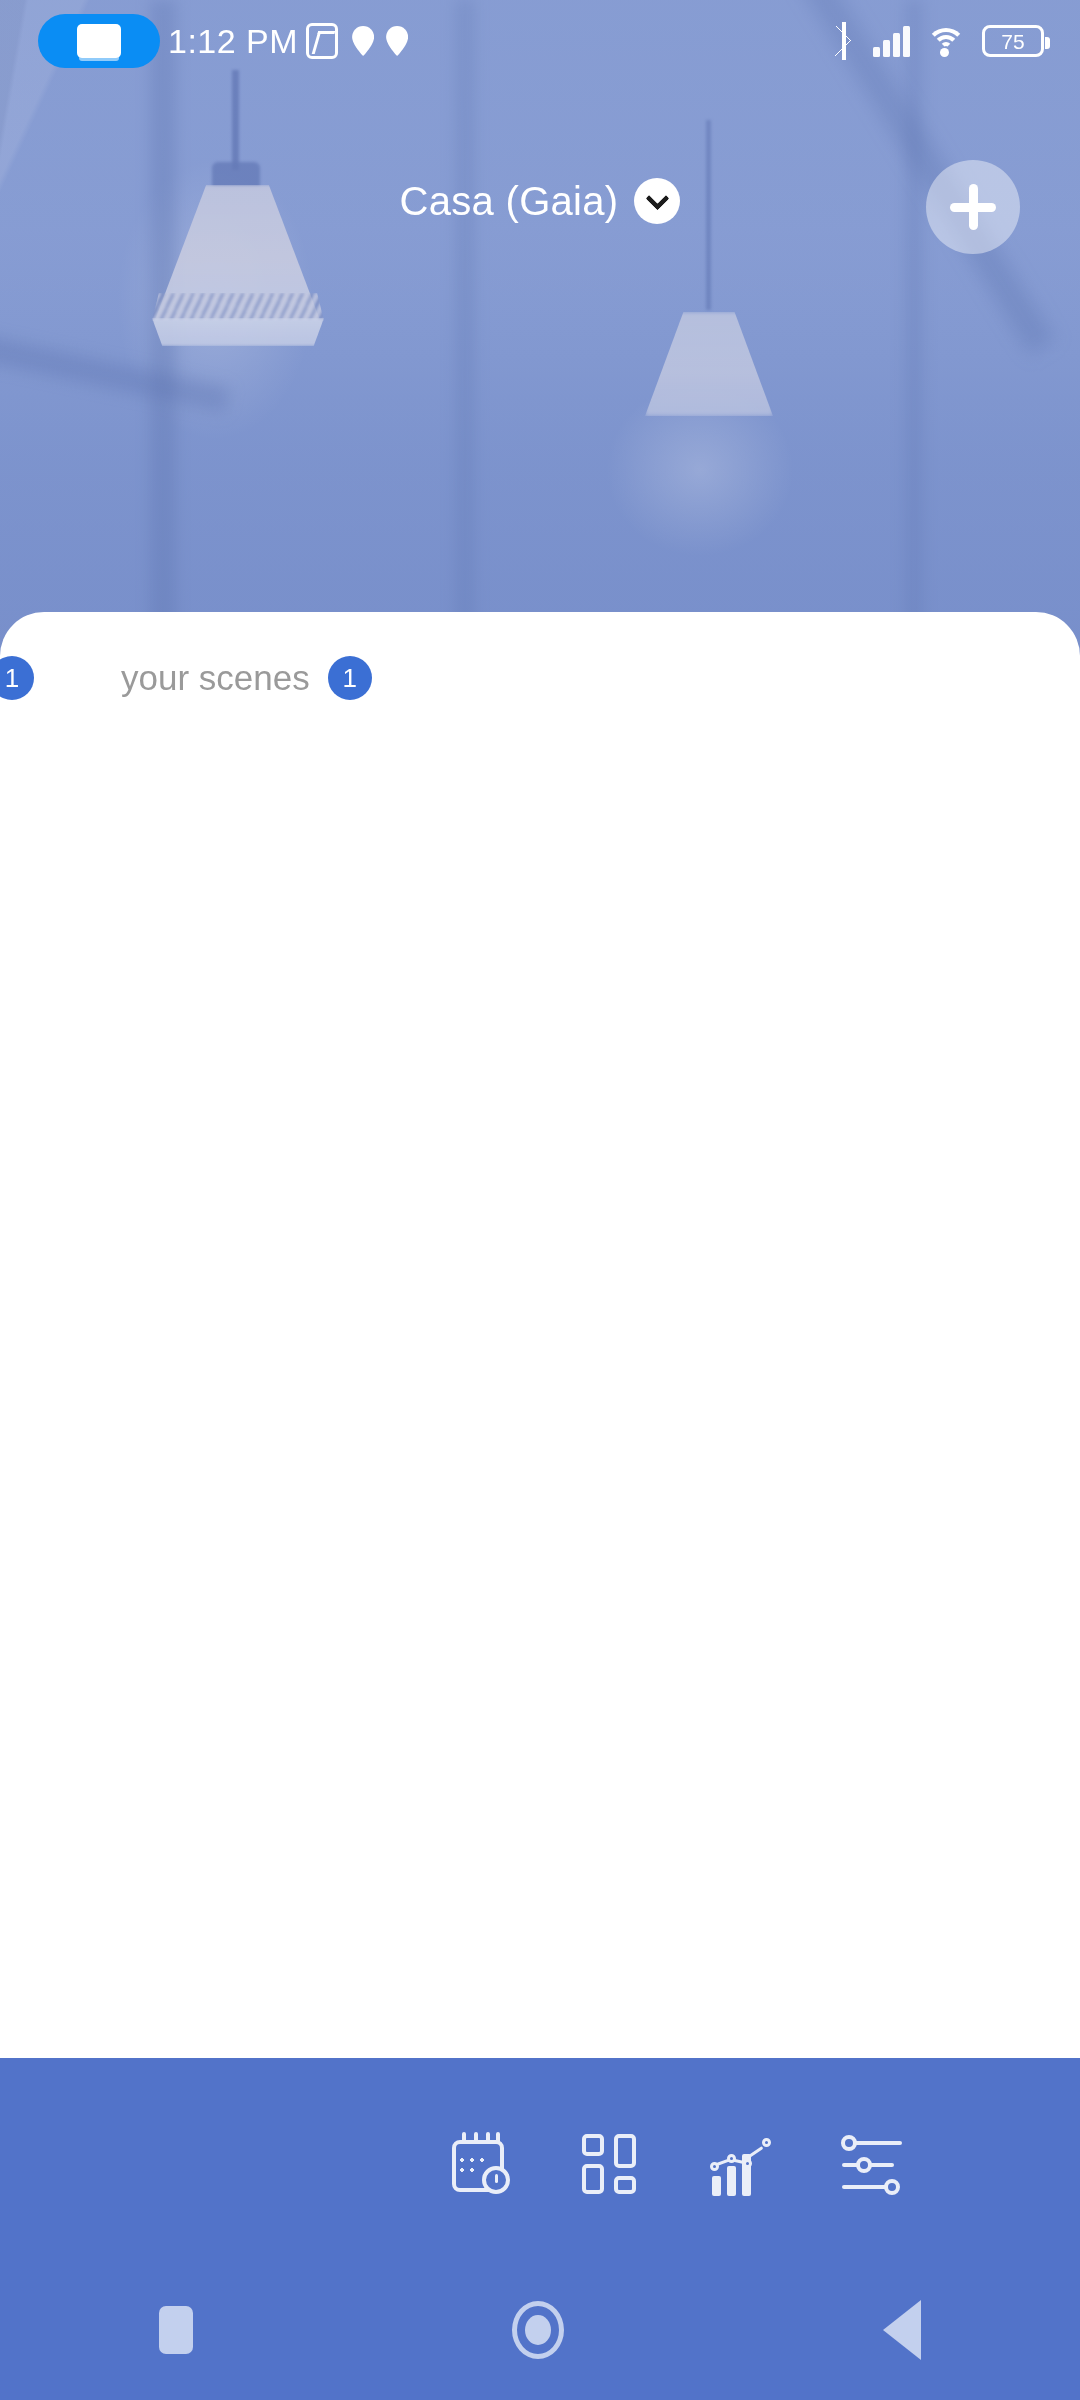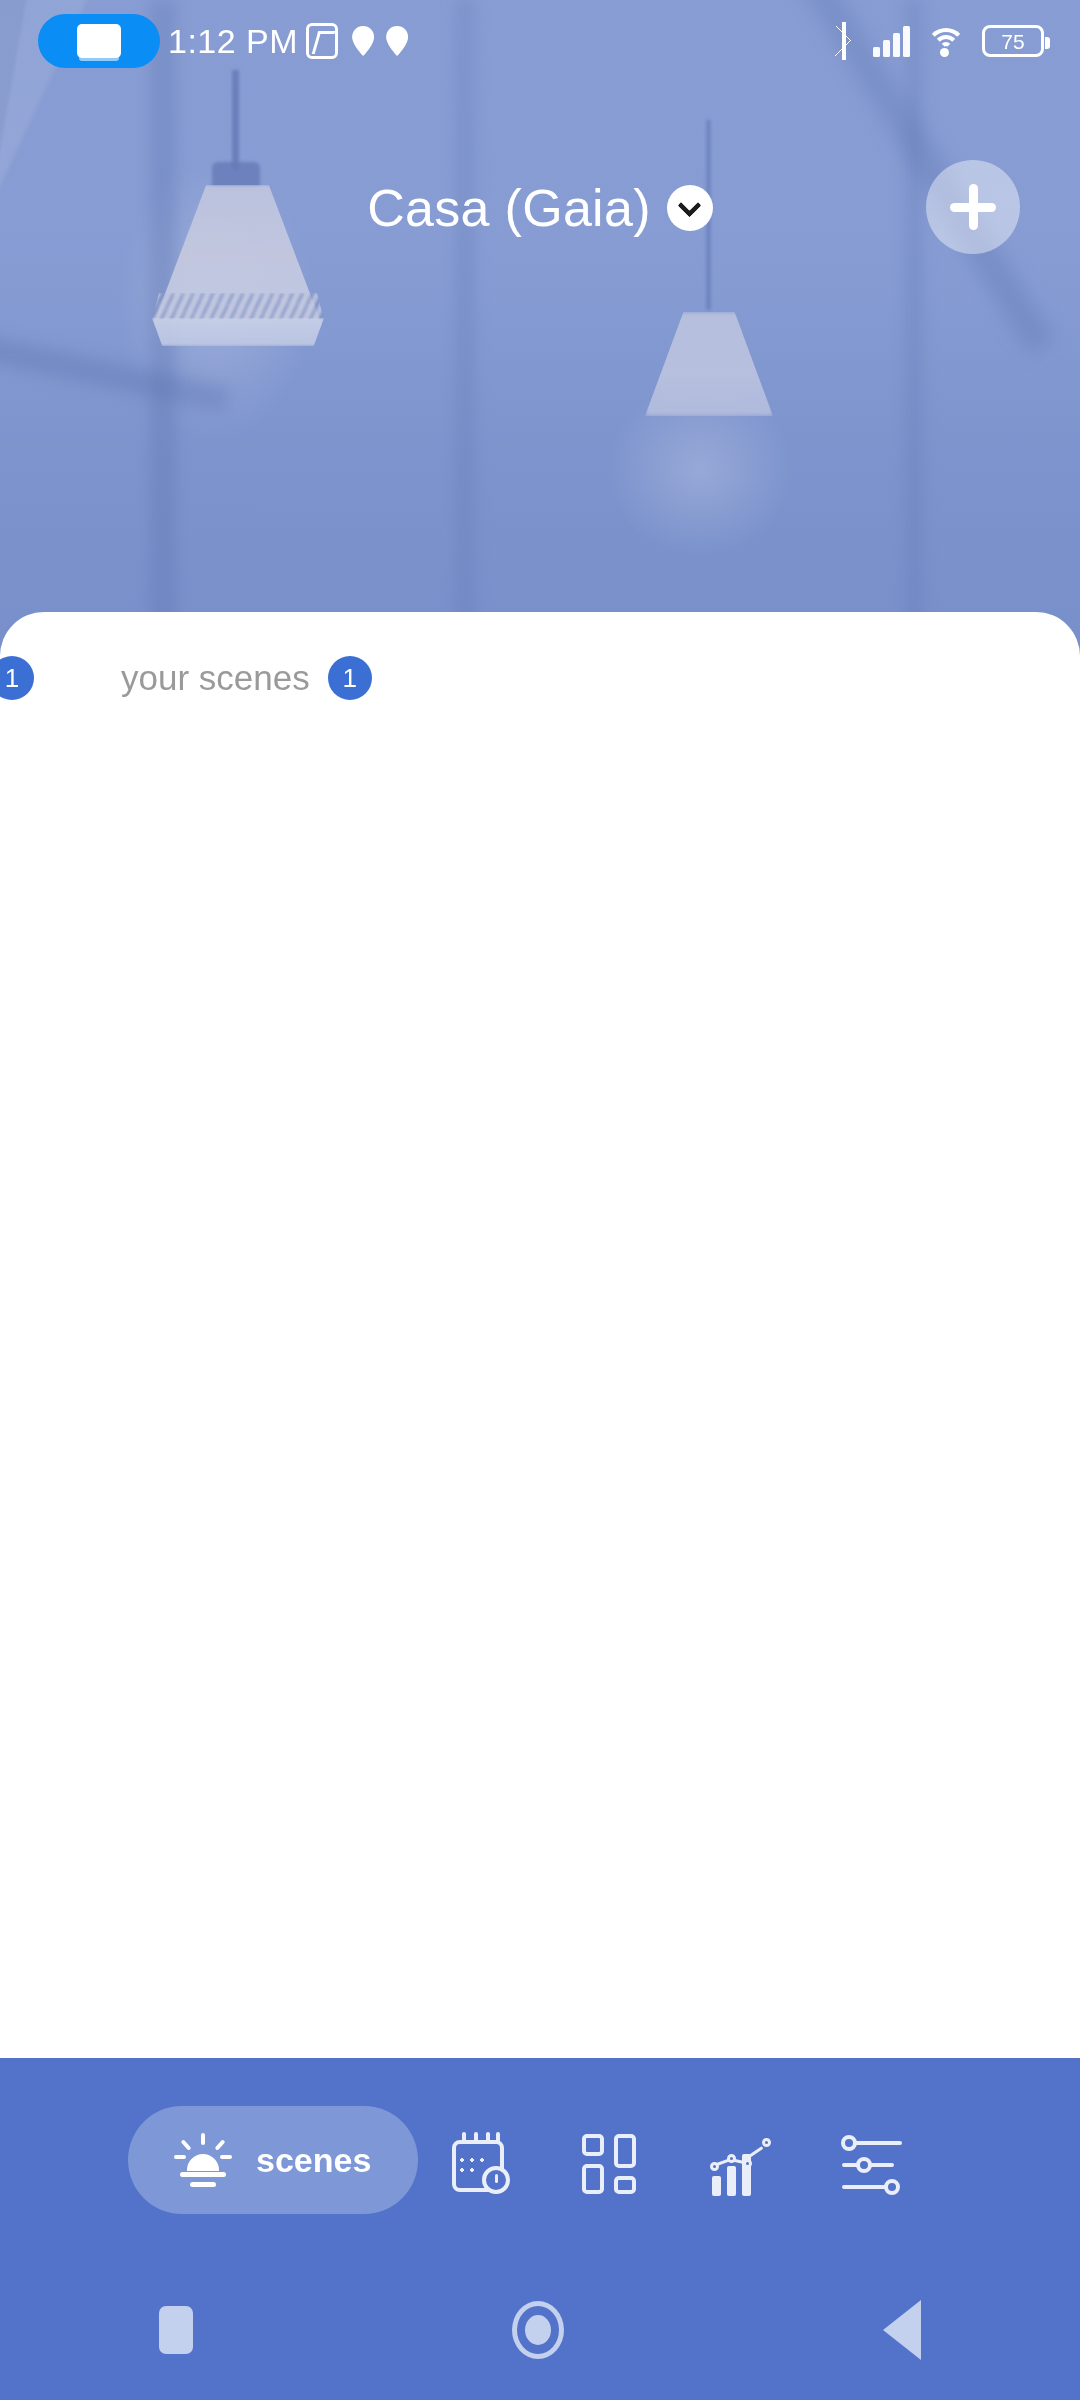--- a/index.html
+++ b/index.html
@@ -170,21 +170,21 @@
 
   
   #hero-header {
     position:absolute; left:0; top:160px; width:1080px; height:120px; z-index:30;
   }
   .home-sel {
     position:absolute; left:0; right:0; top:18px;
     display:flex; align-items:center; justify-content:center; gap:16px;
   }
   .home-name {
-    font-size:52px; color:#ffffff; font-weight:400; letter-spacing:0.3px;
+    font-size:40px; color:#ffffff; font-weight:400; letter-spacing:0.3px;
   }
   .chev-btn {
     width:46px; height:46px; border-radius:50%; background:#ffffff;
     display:flex; align-items:center; justify-content:center;
   }
   .chev-btn i {
     display:block; width:17px; height:17px; margin-top:-6px;
     border-right:5px solid #1c1c1c; border-bottom:5px solid #1c1c1c;
     transform:rotate(45deg); border-radius:2px;
   }
@@ -585,33 +585,20 @@
   <div class="card" style="top:700px; height:306px;">
     
     
     
   </div>
 
 </div>
 
 <div id="bottomnav">
 
-  <div class="nav-pill">
-    <div class="sunrise">
-      <span class="ray r1"></span>
-      <span class="ray r2"></span>
-      <span class="ray r3"></span>
-      <span class="ray r4"></span>
-      <span class="ray r5"></span>
-      <span class="dome"></span>
-      <span class="ground"></span>
-      <span class="ground2"></span>
-    </div>
-    <span class="lbl">scenes</span>
-  </div>
 
   <div class="nav-icon n2">
     <div class="cal">
       <span class="tick t1"></span>
       <span class="tick t2"></span>
       <span class="tick t3"></span>
       <span class="tick t4"></span>
       <span class="frame"></span>
       <span class="dots"></span>
       <span class="clock"></span>

